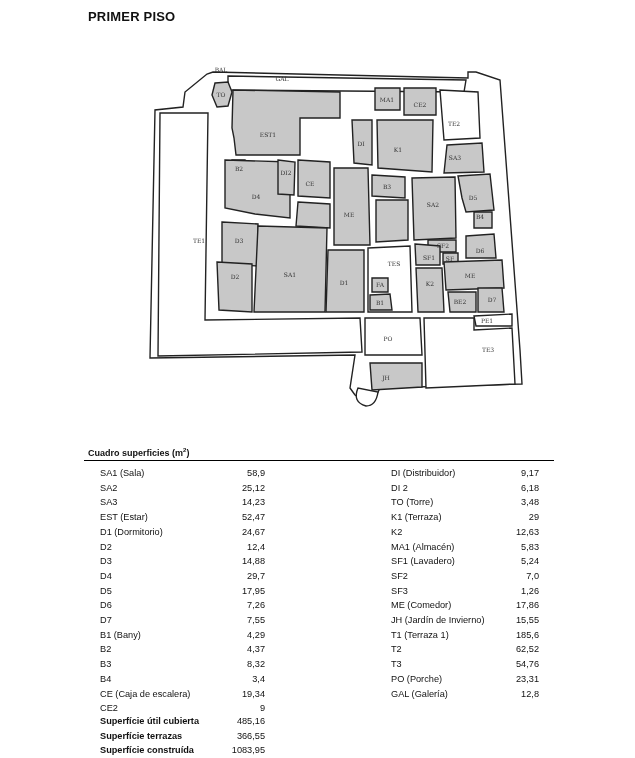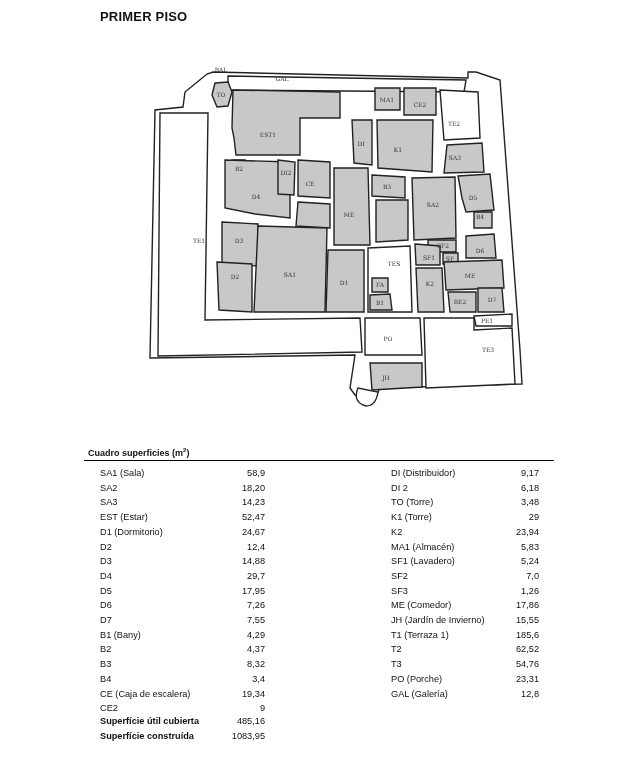--- a/index.html
+++ b/index.html
@@ -1,17 +1,17 @@
 <!DOCTYPE html>
 <html><head>
 <meta charset="utf-8">
 <style>
   html,body{margin:0;padding:0;background:#fff;}
   body{width:635px;height:758px;position:relative;overflow:hidden;font-family:"Liberation Sans",sans-serif;color:#111;}
-  .title{position:absolute;left:100px;top:9px;font-size:13px;font-weight:bold;letter-spacing:0.2px;}
+  .title{position:absolute;left:88px;top:9px;font-size:13px;font-weight:bold;letter-spacing:0.2px;}
   .plan{position:absolute;left:0;top:0;}
   .plan .room{fill:#c8c8c8;stroke:#222;stroke-width:1.4;}
   .plan .open{fill:#fff;stroke:#222;stroke-width:1.4;}
   .plan text{font-family:"DejaVu Serif",serif;font-size:6px;fill:#333;text-anchor:middle;}
   .tbl-title{position:absolute;left:88px;top:447px;font-size:9px;font-weight:bold;}
   .tbl-title sup{font-size:6px;}
   .rule{position:absolute;left:84px;top:460px;width:470px;height:1px;background:#000;}
   .col{position:absolute;top:466px;font-size:9.2px;line-height:14.7px;}
   .col .row{display:flex;justify-content:space-between;}
   .col-left{left:100px;width:165px;}
@@ -140,21 +140,21 @@
 <div class="tbl-title"><span>Cuadro superficies (m</span><sup>2</sup><span>)</span></div>
 <div class="rule"></div>
 
 <div class="col col-left" id="col-left">
     <div class="row">
       <span>SA1 (Sala)</span>
       <span>58,9</span>
     </div>
     <div class="row">
       <span>SA2</span>
-      <span>18,20</span>
+      <span>25,12</span>
     </div>
     <div class="row">
       <span>SA3</span>
       <span>14,23</span>
     </div>
     <div class="row">
       <span>EST (Estar)</span>
       <span>52,47</span>
     </div>
     <div class="row">
@@ -217,26 +217,26 @@
     </div>
     <div class="row">
       <span>DI 2</span>
       <span>6,18</span>
     </div>
     <div class="row">
       <span>TO (Torre)</span>
       <span>3,48</span>
     </div>
     <div class="row">
-      <span>K1 (Torre)</span>
+      <span>K1 (Terraza)</span>
       <span>29</span>
     </div>
     <div class="row">
       <span>K2</span>
-      <span>23,94</span>
+      <span>12,63</span>
     </div>
     <div class="row">
       <span>MA1 (Almacén)</span>
       <span>5,83</span>
     </div>
     <div class="row">
       <span>SF1 (Lavadero)</span>
       <span>5,24</span>
     </div>
     <div class="row">
@@ -275,16 +275,20 @@
       <span>GAL (Galería)</span>
       <span>12,8</span>
     </div>
   </div>
 <div class="tot" id="col-tot">
     <div class="row">
       <span>Superfície útil cubierta</span>
       <span>485,16</span>
     </div>
     <div class="row">
+      <span>Superfície terrazas</span>
+      <span>366,55</span>
+    </div>
+    <div class="row">
       <span>Superfície construída</span>
       <span>1083,95</span>
     </div>
   </div>
 
 </body></html>

